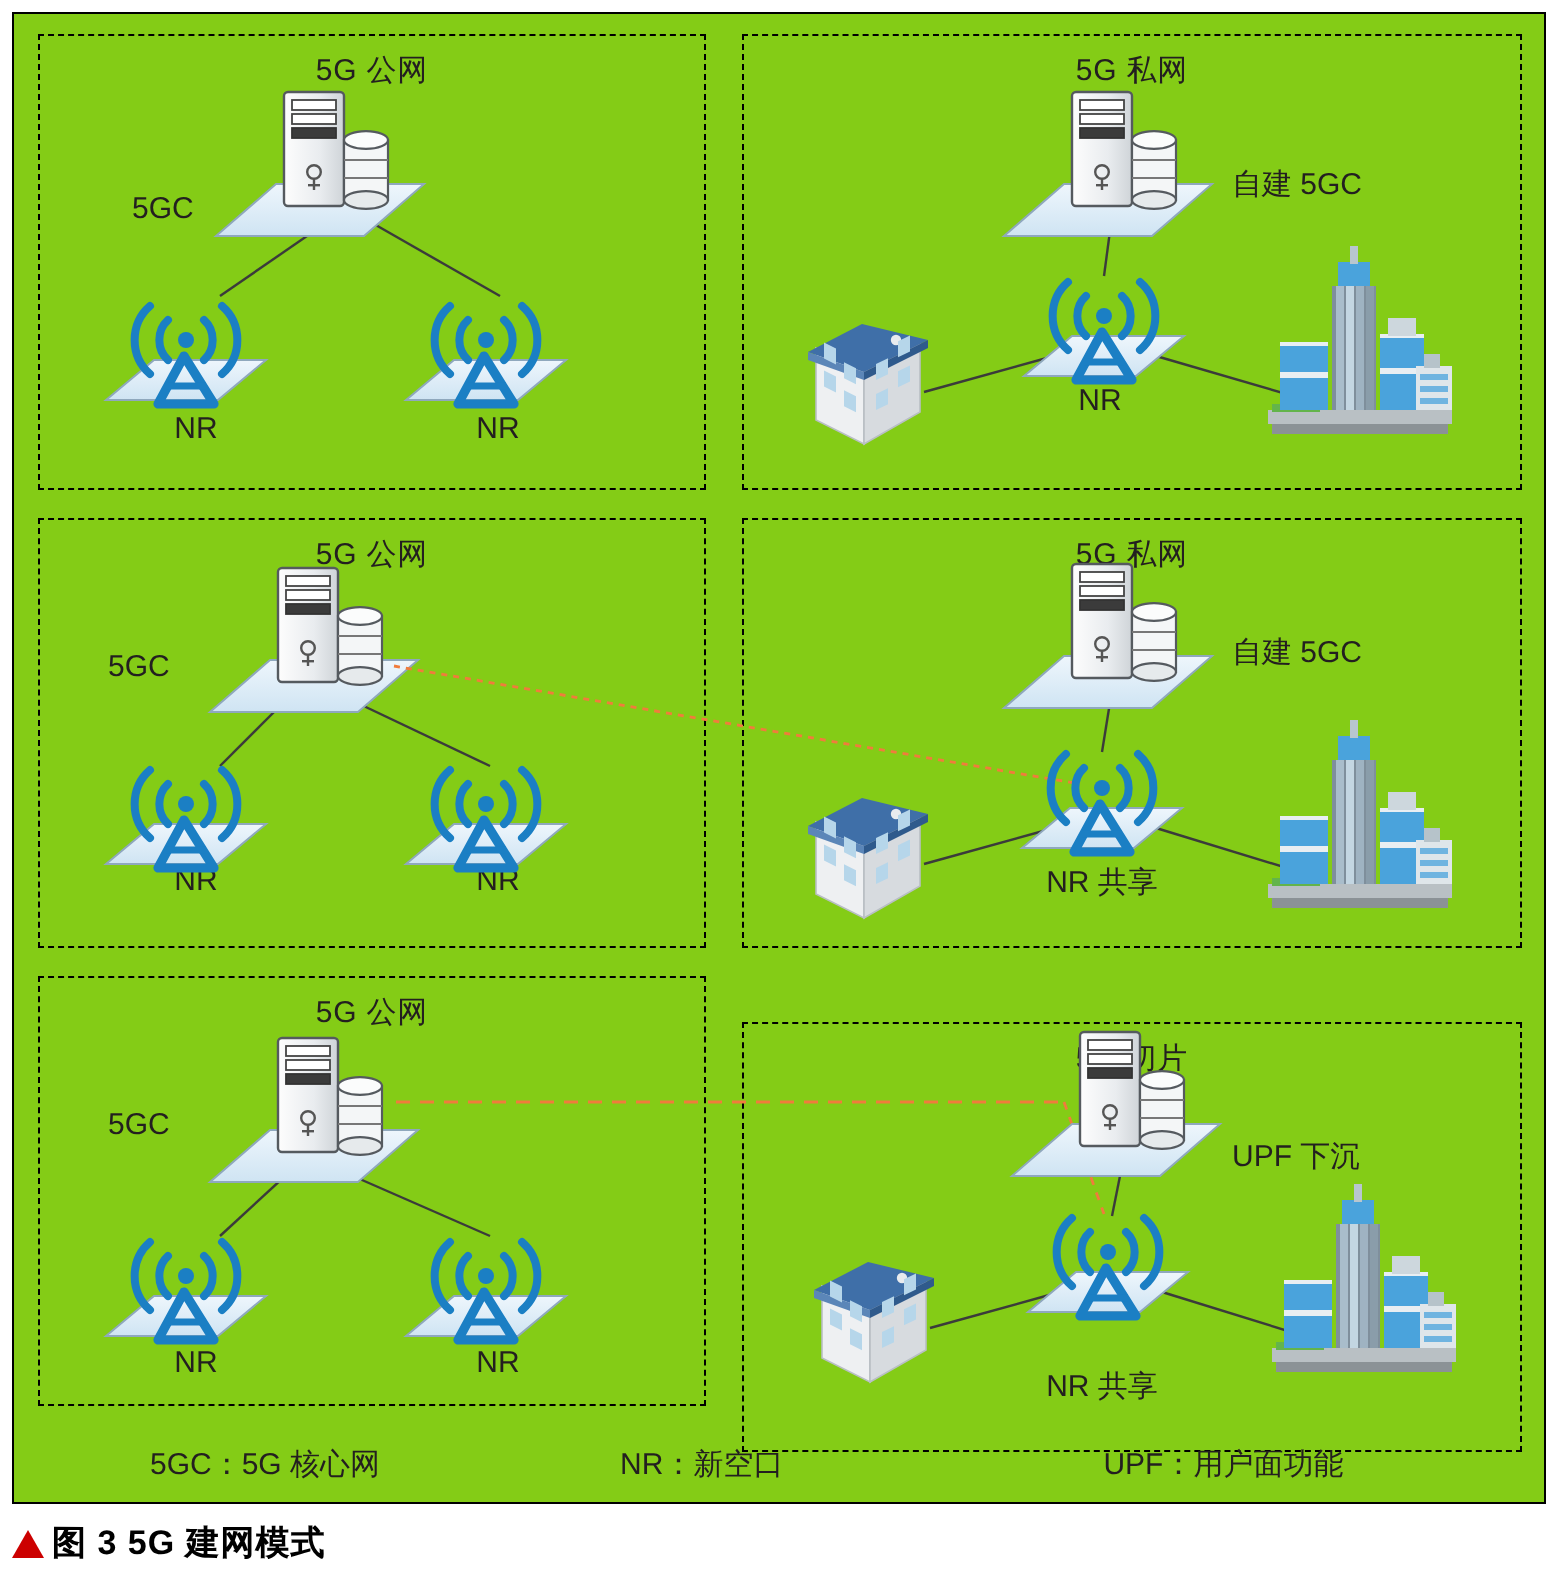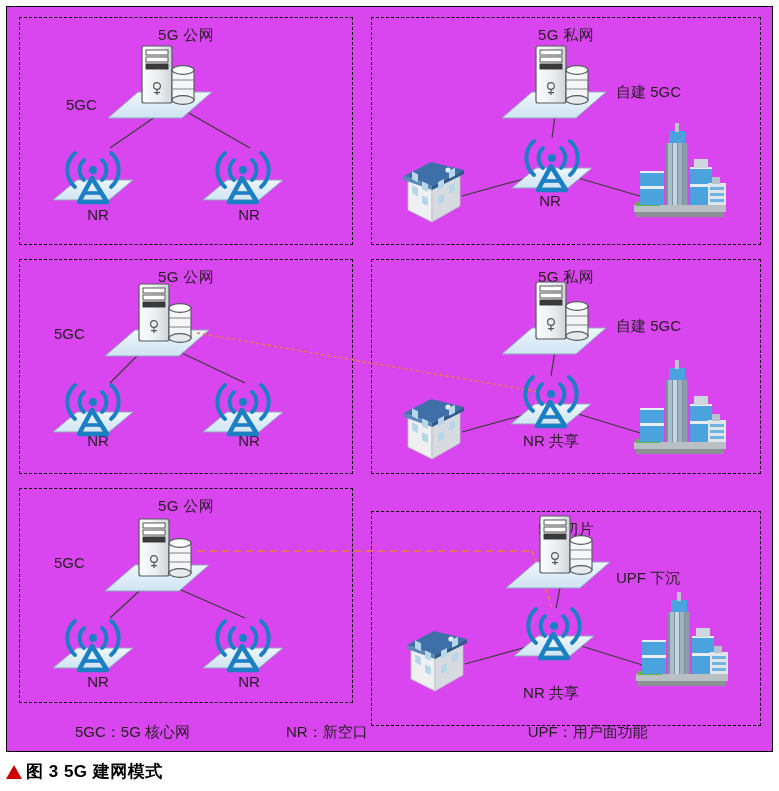--- a/index.html
+++ b/index.html
@@ -22,21 +22,21 @@
 
   
   .figure-frame {
     position: absolute;
     left: 6px;
     top: 6px;
     width: 767px;
     height: 746px;
     border: 1.6px solid #000000;
     box-sizing: border-box;
-    background: #d946ef;
+    background: #84cc16;
   }
 
   
   .panel {
     position: absolute;
     box-sizing: border-box;
     border: 1.5px dashed #000000;
     background: transparent;
   }
   .panel-title {
@@ -79,21 +79,21 @@
     width: 750px;
     height: 40px;
     display: flex;
     align-items: center;
   }
   .legend-item {
     font-size: 15px;
     white-space: nowrap;
   }
   .legend-item.a { margin-left: 60px; text-align: center; }
-  .legend-item.b { margin-left: 96px; }
+  .legend-item.b { margin-left: 120px; }
   .legend-item.c { margin-left: 160px; }
 
   
   .caption {
     position: absolute;
     left: 6px;
     top: 760px;
     display: flex;
     align-items: center;
     gap: 4px;

